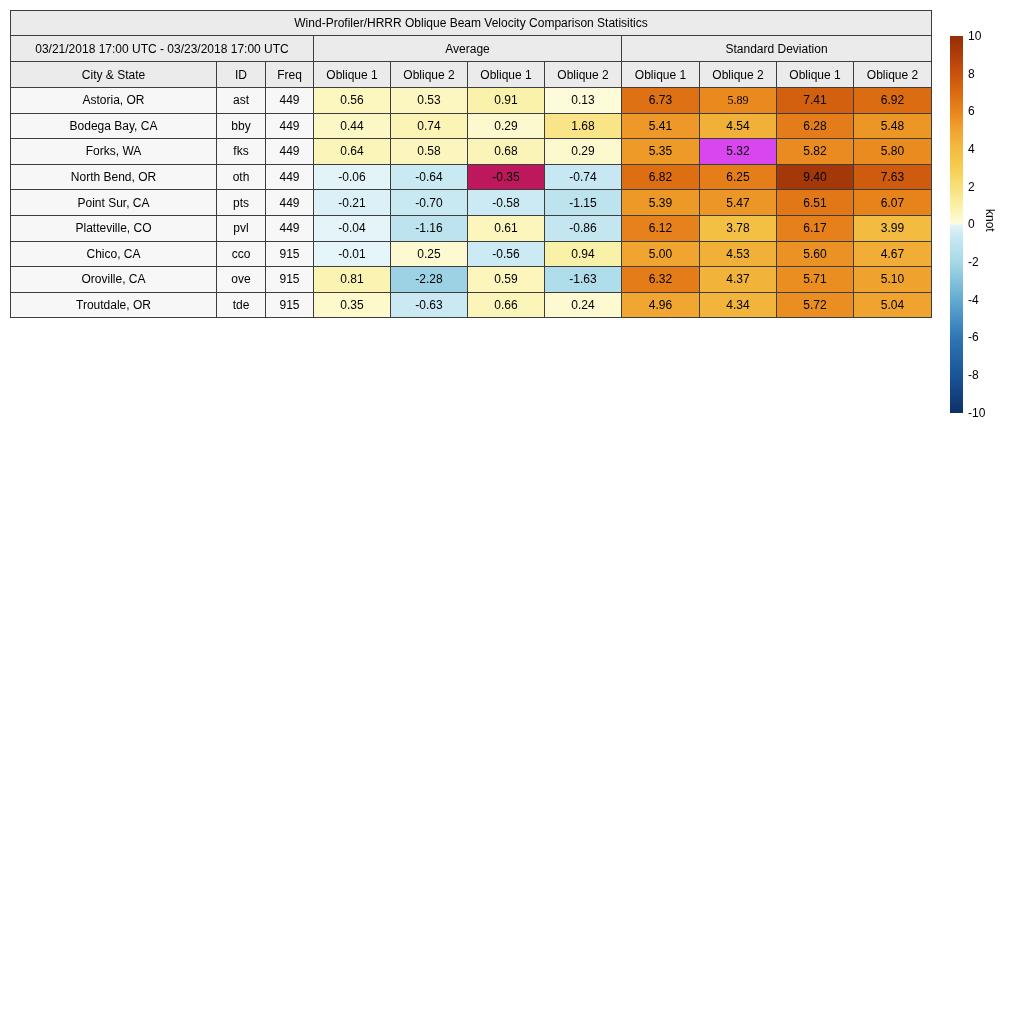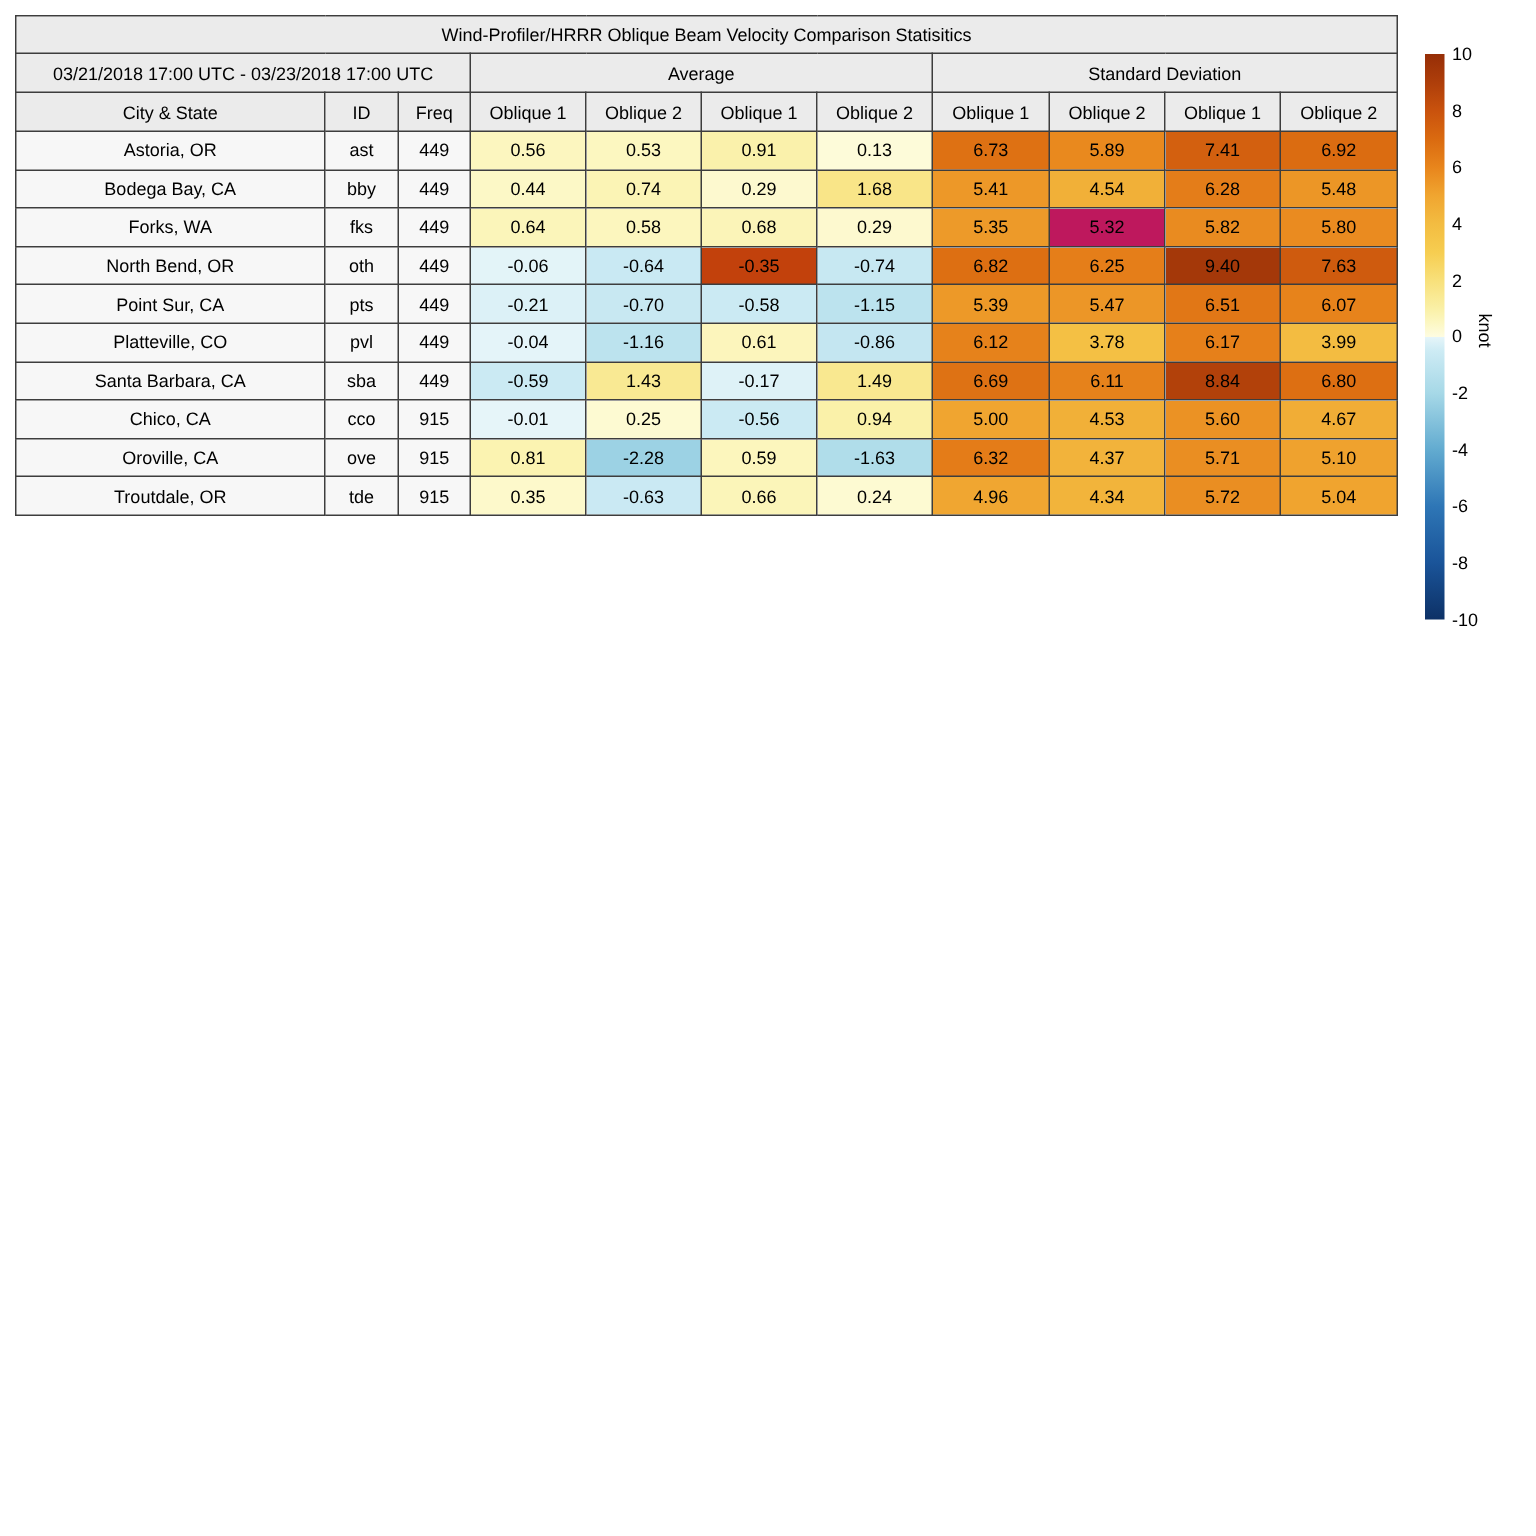--- a/index.html
+++ b/index.html
@@ -111,21 +111,21 @@
     <tbody>
         <tr>
           <td class="label-cell">Astoria, OR</td>
           <td class="label-cell">ast</td>
           <td class="label-cell">449</td>
           <td style="background: rgb(252, 246, 191);">0.56</td>
           <td style="background: rgb(252, 247, 192);">0.53</td>
           <td style="background: rgb(250, 241, 171);">0.91</td>
           <td style="background: rgb(253, 251, 217);">0.13</td>
           <td style="background: rgb(222, 113, 19);">6.73</td>
-          <td style="background: rgb(233, 137, 30);">5.89</td>
+          <td style="background: rgb(233, 137, 30); font-family: Liberation Serif, serif;">5.89</td>
           <td style="background: rgb(211, 96, 15);">7.41</td>
           <td style="background: rgb(219, 108, 17);">6.92</td>
         </tr>
         <tr>
           <td class="label-cell">Bodega Bay, CA</td>
           <td class="label-cell">bby</td>
           <td class="label-cell">449</td>
           <td style="background: rgb(252, 248, 198);">0.44</td>
           <td style="background: rgb(251, 244, 181);">0.74</td>
           <td style="background: rgb(253, 249, 207);">0.29</td>
@@ -137,31 +137,31 @@
         </tr>
         <tr>
           <td class="label-cell">Forks, WA</td>
           <td class="label-cell">fks</td>
           <td class="label-cell">449</td>
           <td style="background: rgb(251, 245, 186);">0.64</td>
           <td style="background: rgb(252, 246, 190);">0.58</td>
           <td style="background: rgb(251, 244, 184);">0.68</td>
           <td style="background: rgb(253, 249, 207);">0.29</td>
           <td style="background: rgb(237, 154, 41);">5.35</td>
-          <td style="background: #be185d;">5.32</td>
+          <td style="background: #d946ef;">5.32</td>
           <td style="background: rgb(233, 139, 32);">5.82</td>
           <td style="background: rgb(234, 139, 32);">5.80</td>
         </tr>
         <tr>
           <td class="label-cell">North Bend, OR</td>
           <td class="label-cell">oth</td>
           <td class="label-cell">449</td>
           <td style="background: rgb(227, 244, 248);">-0.06</td>
           <td style="background: rgb(201, 233, 243);">-0.64</td>
-          <td style="background: #c2410c; margin-top: 48px;">-0.35</td>
+          <td style="background: #be185d; margin-top: 48px;">-0.35</td>
           <td style="background: rgb(199, 232, 242);">-0.74</td>
           <td style="background: rgb(221, 111, 18);">6.82</td>
           <td style="background: rgb(229, 126, 25);">6.25</td>
           <td style="background: rgb(164, 56, 9);">9.40</td>
           <td style="background: rgb(207, 91, 14);">7.63</td>
         </tr>
         <tr>
           <td class="label-cell">Point Sur, CA</td>
           <td class="label-cell">pts</td>
           <td class="label-cell">449</td>
@@ -179,33 +179,20 @@
           <td class="label-cell">pvl</td>
           <td class="label-cell">449</td>
           <td style="background: rgb(228, 244, 249);">-0.04</td>
           <td style="background: rgb(188, 227, 238);">-1.16</td>
           <td style="background: rgb(252, 245, 188);">0.61</td>
           <td style="background: rgb(196, 230, 241);">-0.86</td>
           <td style="background: rgb(230, 130, 27);">6.12</td>
           <td style="background: rgb(244, 192, 68);">3.78</td>
           <td style="background: rgb(230, 128, 26);">6.17</td>
           <td style="background: rgb(243, 188, 65);">3.99</td>
-        </tr>
-        <tr>
-          <td class="label-cell">Santa Barbara, CA</td>
-          <td class="label-cell">sba</td>
-          <td class="label-cell">449</td>
-          <td style="background: rgb(203, 234, 243);">-0.59</td>
-          <td style="background: rgb(249, 233, 147);">1.43</td>
-          <td style="background: rgb(222, 242, 247);">-0.17</td>
-          <td style="background: rgb(249, 232, 144);">1.49</td>
-          <td style="background: rgb(222, 114, 20);">6.69</td>
-          <td style="background: rgb(230, 130, 27);">6.11</td>
-          <td style="background: rgb(178, 65, 10);">8.84</td>
-          <td style="background: rgb(221, 111, 18);">6.80</td>
         </tr>
         <tr>
           <td class="label-cell">Chico, CA</td>
           <td class="label-cell">cco</td>
           <td class="label-cell">915</td>
           <td style="background: rgb(230, 245, 249);">-0.01</td>
           <td style="background: rgb(253, 250, 210);">0.25</td>
           <td style="background: rgb(203, 234, 243);">-0.56</td>
           <td style="background: rgb(250, 241, 169);">0.94</td>
           <td style="background: rgb(240, 165, 48);">5.00</td>

